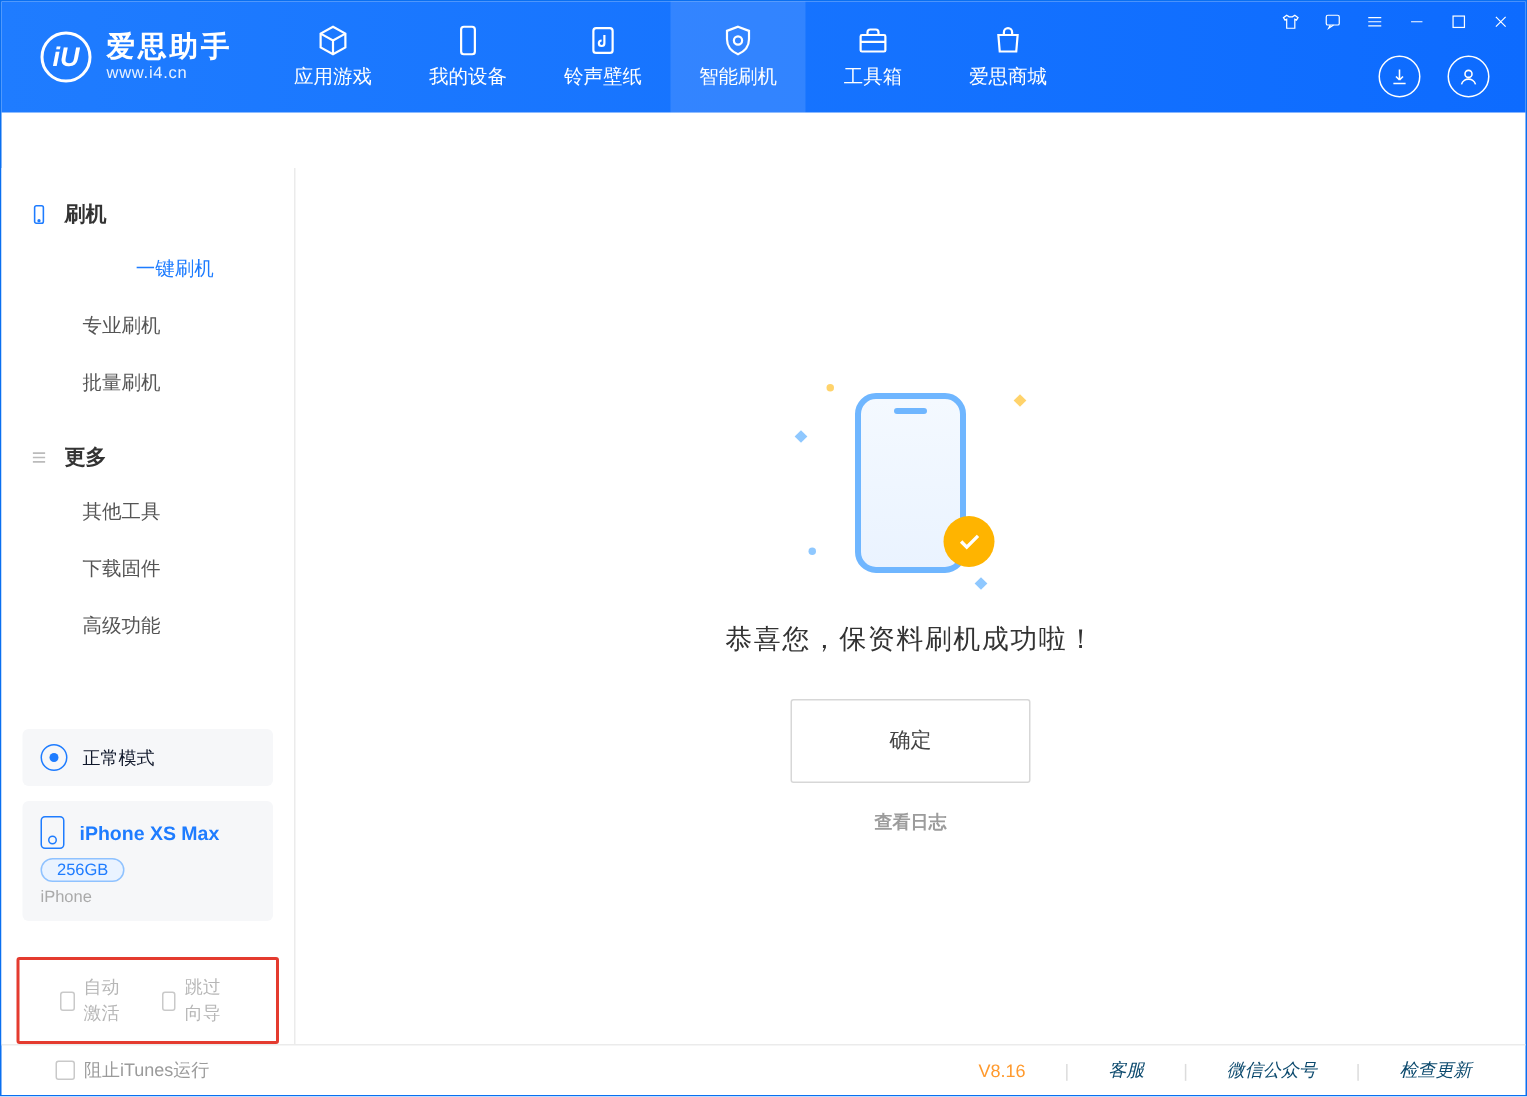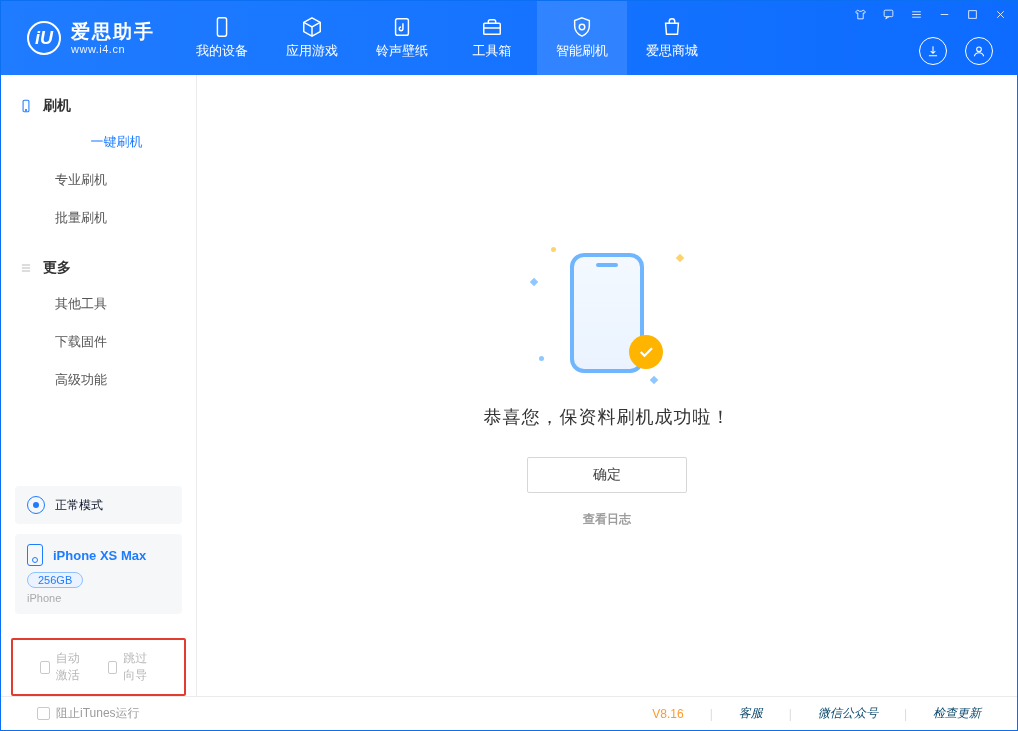--- a/index.html
+++ b/index.html
@@ -23,21 +23,21 @@
 
 .win-controls { position: absolute; top: 6px; right: 10px; display: flex; gap: 14px; align-items: center; }
 .win-controls span { width: 14px; height: 14px; display:flex; align-items:center; justify-content:center; cursor:pointer; }
 .win-controls svg { width: 13px; height: 13px; stroke:#fff; fill:none; stroke-width:1.5; }
 
 .header-right { position: absolute; bottom: 10px; right: 24px; display: flex; gap: 18px; }
 .header-right span { width: 28px; height: 28px; border: 1.5px solid #fff; border-radius: 50%; display:flex; align-items:center; justify-content:center; cursor:pointer; }
 .header-right svg { width:14px; height:14px; stroke:#fff; fill:none; stroke-width:1.8; }
 
 
-.body { flex: 1; display: flex; min-height: 0; }
+.body { flex: 1; display: flex; min-height: 0; margin-top: 37px; }
 
 
 .sidebar { width: 196px; border-right: 1px solid #ebebeb; display:flex; flex-direction:column; background:#fff; }
 .side-scroll { flex:1; overflow:auto; padding-top:14px; }
 .side-group-header { display:flex; align-items:center; gap:10px; padding:8px 18px; font-size:14px; color:#333; font-weight:600; cursor:pointer; }
 .side-group-header svg { width:14px; height:14px; }
 .side-item { padding:10px 18px 10px 54px; font-size:13px; color:#555; cursor:pointer; }
 .side-item.active { color:#1e7cff;text-align:center; }
 
 .side-bottom { padding: 0 14px 10px; font-size:12px; }
@@ -65,21 +65,21 @@
 .check-badge svg { width:18px; height:18px; stroke:#fff; stroke-width:3; fill:none; }
 .spark { position:absolute; width:6px; height:6px; background:#8fc8ff; transform:rotate(45deg); }
 .spark.s1 { left:4px; top:36px; }
 .spark.s2 { right:4px; top:12px; background:#ffd36b; }
 .spark.s3 { right:30px; bottom:0; }
 .dot { position:absolute; width:5px; height:5px; background:#ffd36b; border-radius:50%; }
 .dot.d1 { left:24px; top:4px; }
 .dot.d2 { left:12px; bottom:22px; background:#8fc8ff; }
 
 .success-text { font-size:18px; color:#333; letter-spacing:1px; margin-bottom:28px; }
-.ok-btn { width:160px; height:36px; border:1px solid #d7d7d7; background:#fff; font-size:14px; color:#444; cursor:pointer; border-radius:2px; }
+.ok-btn { width:160px; height:56px; border:1px solid #d7d7d7; background:#fff; font-size:14px; color:#444; cursor:pointer; border-radius:2px; }
 .log-link { margin-top:18px; font-size:12px; color:#9c9c9c; cursor:pointer;font-weight:bold; }
 
 
 .footer { height:34px; border-top:1px solid #ebebeb; display:flex; align-items:center; padding:0 36px; font-size:12px; color:#9b9b9b; }
 .footer .cb { color:#9b9b9b; }
 .footer-right { margin-left:auto; display:flex; align-items:center; gap:26px; }
 .footer-right .sep { color:#dcdcdc; }
 .footer-right a { color:#0c4a6e; cursor:pointer;font-style:italic; }
 .footer-right .ver { color:#ff9a2e; }
 </style>
@@ -94,60 +94,60 @@
       <div class="logo-text">
         <span class="cn">爱思助手</span>
         <span class="url">www.i4.cn</span>
       </div>
     </div>
 
     <div class="nav">
       <div class="nav-item">
         <span class="nav-ico">
             <svg viewBox="0 0 24 24">
-              <rect x="7" y="2" width="10" height="20" rx="2"></rect>
-            </svg>
-          </span>
-        <span>我的设备</span>
-      </div>
-      <div class="nav-item">
-        <span class="nav-ico">
-            <svg viewBox="0 0 24 24">
               <path d="M12 2l9 5v10l-9 5-9-5V7l9-5z"></path>
               <path d="M3 7l9 5 9-5M12 12v10"></path>
             </svg>
           </span>
         <span>应用游戏</span>
       </div>
       <div class="nav-item">
         <span class="nav-ico">
             <svg viewBox="0 0 24 24">
+              <rect x="7" y="2" width="10" height="20" rx="2"></rect>
+            </svg>
+          </span>
+        <span>我的设备</span>
+      </div>
+      <div class="nav-item">
+        <span class="nav-ico">
+            <svg viewBox="0 0 24 24">
               <rect x="5" y="3" width="14" height="18" rx="2"></rect>
               <path d="M13 8v6a2 2 0 11-2-2"></path>
             </svg>
           </span>
         <span>铃声壁纸</span>
       </div>
+      <div class="nav-item active">
+        <span class="nav-ico">
+            <svg viewBox="0 0 24 24">
+              <path d="M12 2l8 3v6c0 5-3.5 9-8 11-4.5-2-8-6-8-11V5l8-3z"></path>
+              <path d="M9 12a3 3 0 106 0 3 3 0 00-6 0"></path>
+            </svg>
+          </span>
+        <span>智能刷机</span>
+      </div>
       <div class="nav-item">
         <span class="nav-ico">
             <svg viewBox="0 0 24 24">
               <rect x="3" y="8" width="18" height="12" rx="1"></rect>
               <path d="M8 8V6a2 2 0 012-2h4a2 2 0 012 2v2M3 13h18"></path>
             </svg>
           </span>
         <span>工具箱</span>
-      </div>
-      <div class="nav-item active">
-        <span class="nav-ico">
-            <svg viewBox="0 0 24 24">
-              <path d="M12 2l8 3v6c0 5-3.5 9-8 11-4.5-2-8-6-8-11V5l8-3z"></path>
-              <path d="M9 12a3 3 0 106 0 3 3 0 00-6 0"></path>
-            </svg>
-          </span>
-        <span>智能刷机</span>
       </div>
       <div class="nav-item">
         <span class="nav-ico">
             <svg viewBox="0 0 24 24">
               <path d="M5 8h14l-1 12H6L5 8z"></path>
               <path d="M9 8V6a3 3 0 016 0v2"></path>
             </svg>
           </span>
         <span>爱思商城</span>
       </div>

